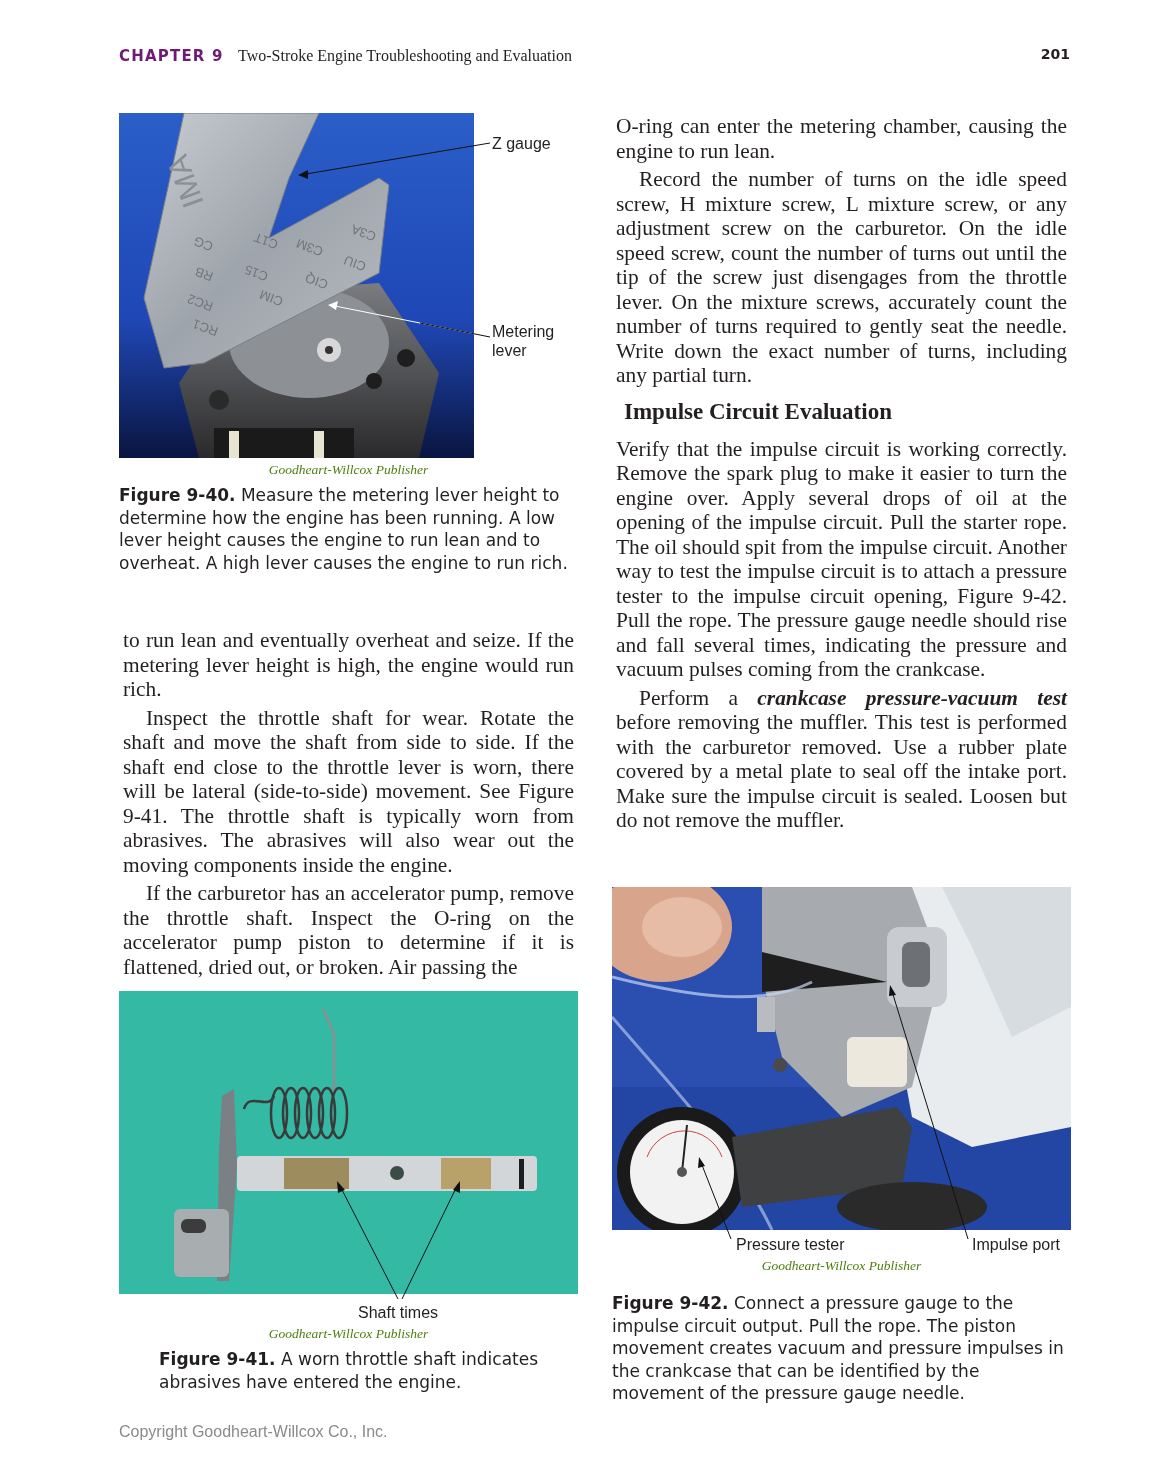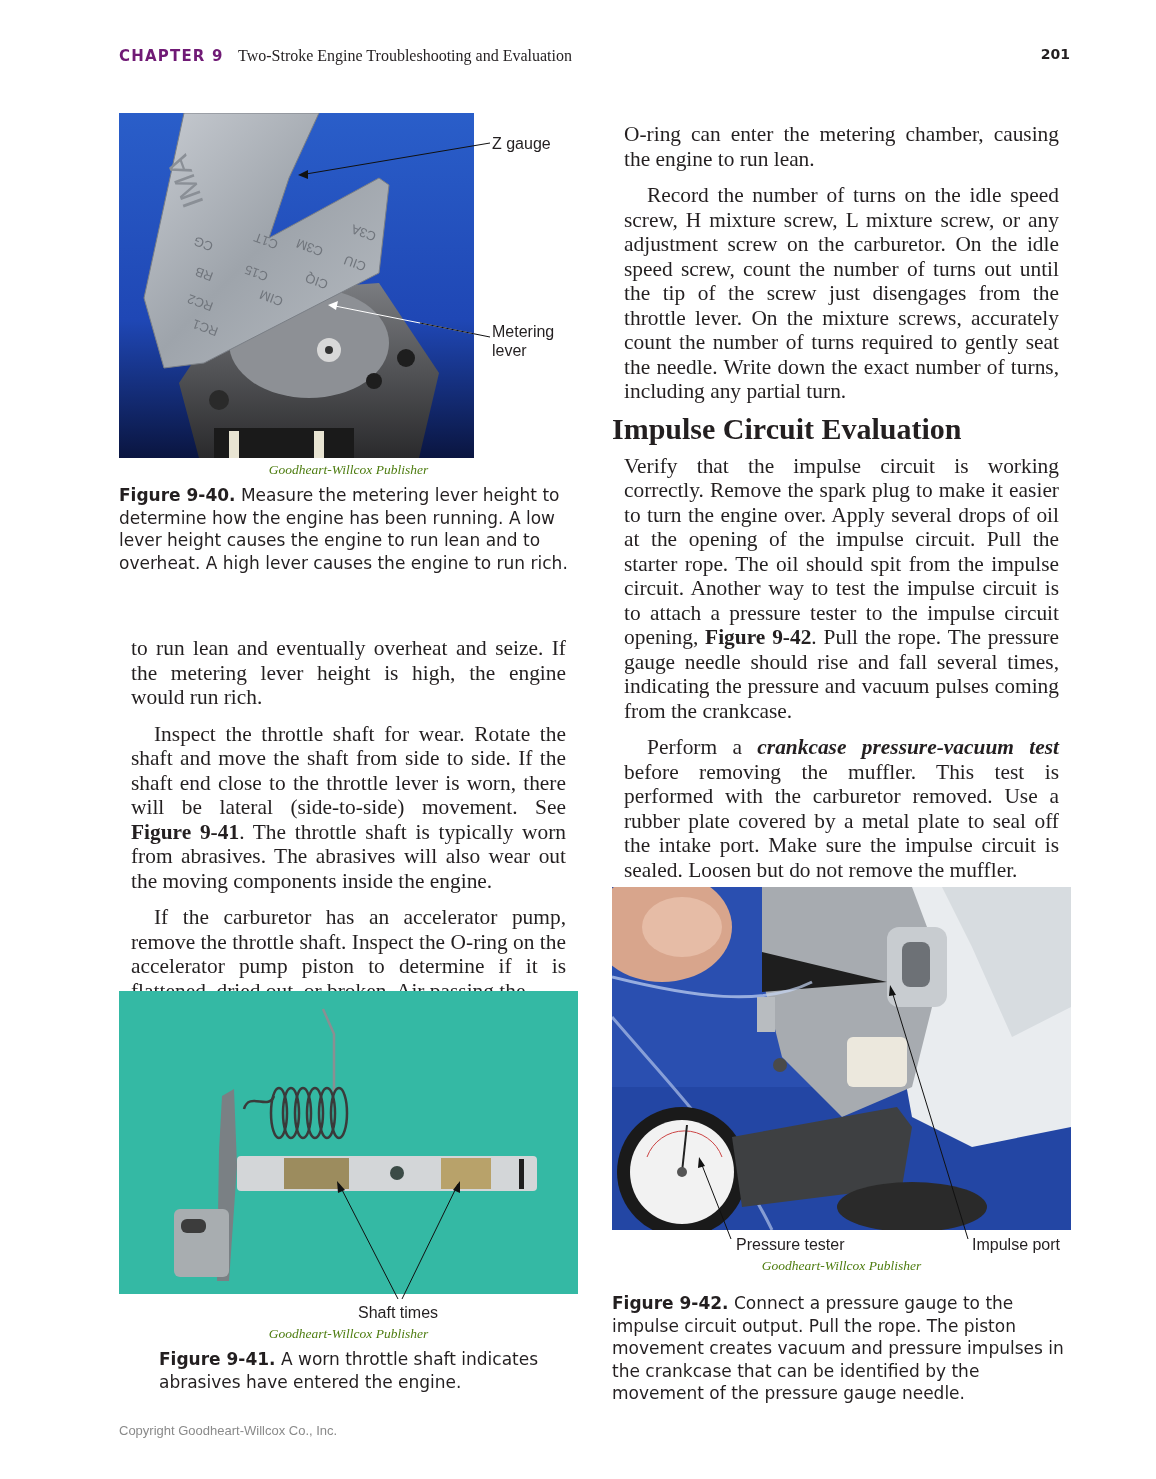--- a/index.html
+++ b/index.html
@@ -3,31 +3,31 @@
   <meta charset="utf-8">
   <style>
     html, body { margin: 0; padding: 0; background: #ffffff; }
     body { width: 1156px; height: 1479px; position: relative; overflow: hidden; color: #231f20; }
     .abs { position: absolute; }
     .header-chapter { left: 119px; top: 47px; font-family: "DejaVu Sans", sans-serif; font-weight: bold; font-size: 15px; letter-spacing: 1.2px; color: #701a75; }
     .header-title { left: 238px; top: 47px; font-family: "Liberation Serif", serif; font-size: 16px; color: #231f20; }
     .header-page { right: 86px; top: 46px; font-family: "DejaVu Sans", sans-serif; font-weight: bold; font-size: 14px; color: #231f20; }
 
     .col { font-family: "Liberation Serif", serif; font-size: 21.4px; line-height: 24.5px; text-align: justify; color: #231f20; }
-    .col p { margin: 12px; }
+    .col p { margin: 4px; }
     .col p.indent { text-indent: 23px; }
-    .col .fig-ref { font-weight: bold; }
+    .col .fig-ref { font-weight: normal; }
     .col .term { font-weight: bold; font-style: italic; }
-    .col h3 { margin: 0; font-size: 30px; line-height: 26px; font-weight: bold; }
+    .col h3 { margin: 12px; font-size: 23px; line-height: 26px; font-weight: bold; }
 
     .credit { font-family: Liberation Serif, serif; font-style: italic; font-size: 13.5px; text-align: center; color: #4d7c0f; }
     .caption { font-family: "DejaVu Sans", sans-serif; font-size: 17px; line-height: 22.6px; color: #231f20; }
     .caption .fig-num { font-weight: bold; }
     .callout { font-family: "Liberation Sans", sans-serif; font-size: 16px; line-height: 19px; color: #231f20; }
-    .copyright { left: 119px; top: 1423px; font-family: "Liberation Sans", sans-serif; font-size: 13px; color: #8a8a8a; }
+    .copyright { left: 119px; top: 1423px; font-family: "Liberation Sans", sans-serif; font-size: 16px; color: #8a8a8a; }
 
     .photo { overflow: hidden; }
     svg.overlay { position: absolute; left: 0; top: 0; pointer-events: none; }
   </style>
 </head>
 <body>
 
 <div class="abs header-chapter">CHAPTER 9</div>
 <div class="abs header-title">Two-Stroke Engine Troubleshooting and Evaluation</div>
 <div class="abs header-page">201</div>

